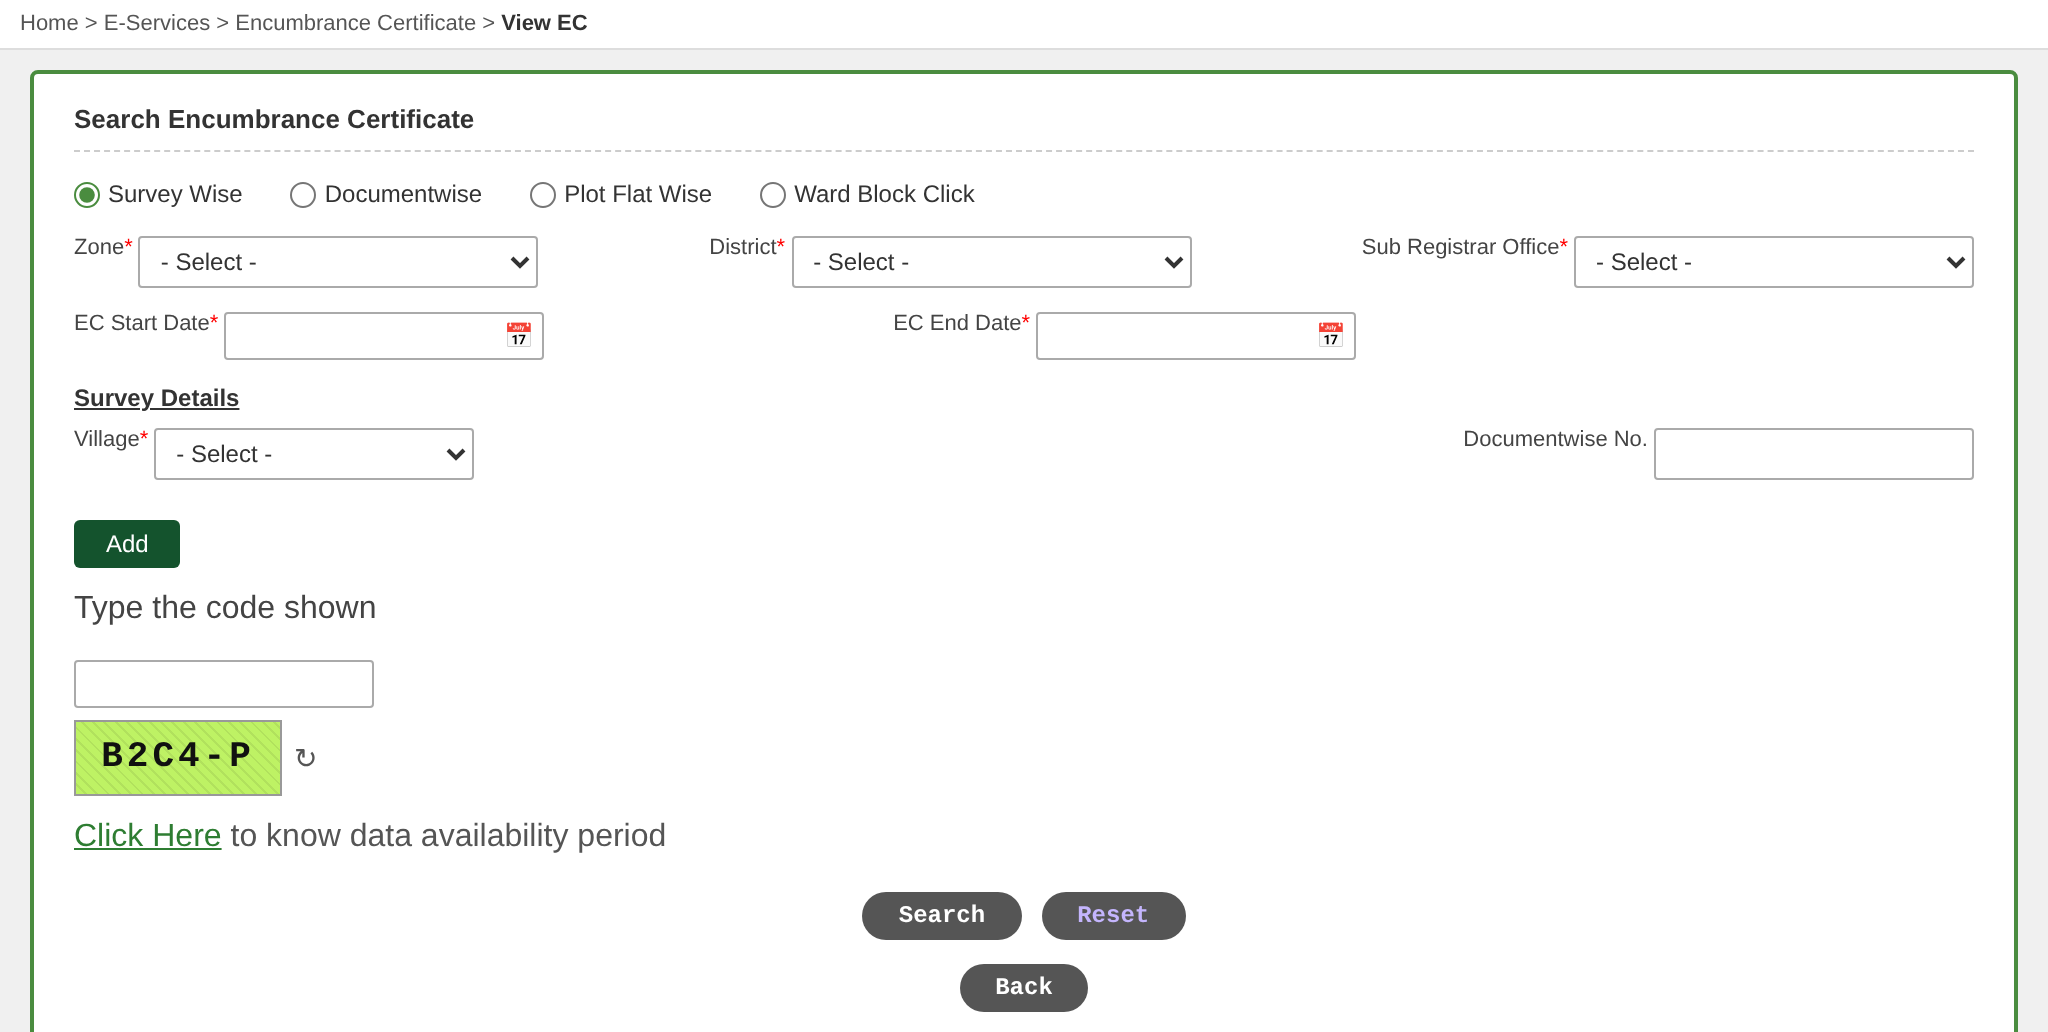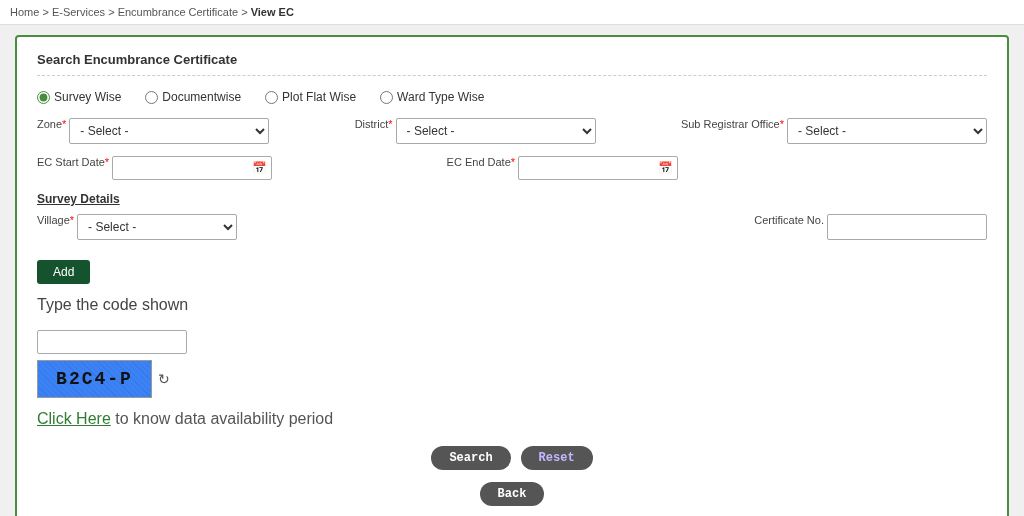--- a/index.html
+++ b/index.html
@@ -127,23 +127,23 @@
       width: 150px;
       display: block;
       margin-bottom: 6px;
     }
     .captcha-image-wrapper {
       display: flex;
       align-items: center;
       gap: 6px;
     }
     .captcha-img {
-      width: 115px;
+      width: 104px;
       height: 38px;
-      background: #3b82f6;
+      background: #bef264;
       border: 1px solid #999;
       display: flex;
       align-items: center;
       justify-content: center;
       font-size: 18px;
       font-weight: bold;
       font-family: 'Courier New', monospace;
       color: #111;
       letter-spacing: 2px;
       position: relative;
@@ -222,21 +222,21 @@
       <label class="radio-item">
         <input type="radio" name="search_type" style="">
         <span>Documentwise</span>
       </label>
       <label class="radio-item">
         <input type="radio" name="search_type" style="">
         <span>Plot Flat Wise</span>
       </label>
       <label class="radio-item">
         <input type="radio" name="search_type" style="">
-        <span>Ward Type Wise</span>
+        <span>Ward Block Click</span>
       </label>
     </div>
 
     
     <div class="form-row">
       <div class="form-group">
         <label>
           <span>Zone</span><span class="required">*</span>
         </label>
         <select class="w-zone">
@@ -298,21 +298,21 @@
           <span>Village</span><span class="required">*</span>
         </label>
         <select class="w-village">
           <option>- Select -</option>
         </select>
       </div>
       <div class="spacer-col"></div>
       <div class="spacer-col"></div>
       <div class="form-group">
         <label>
-          <span>Certificate No.</span>
+          <span>Documentwise No.</span>
         </label>
         <input type="text" class="w-subdiv" style="">
       </div>
     </div>
 
     
     <button class="add-btn">Add</button>
 
     
     <div class="captcha-section">

